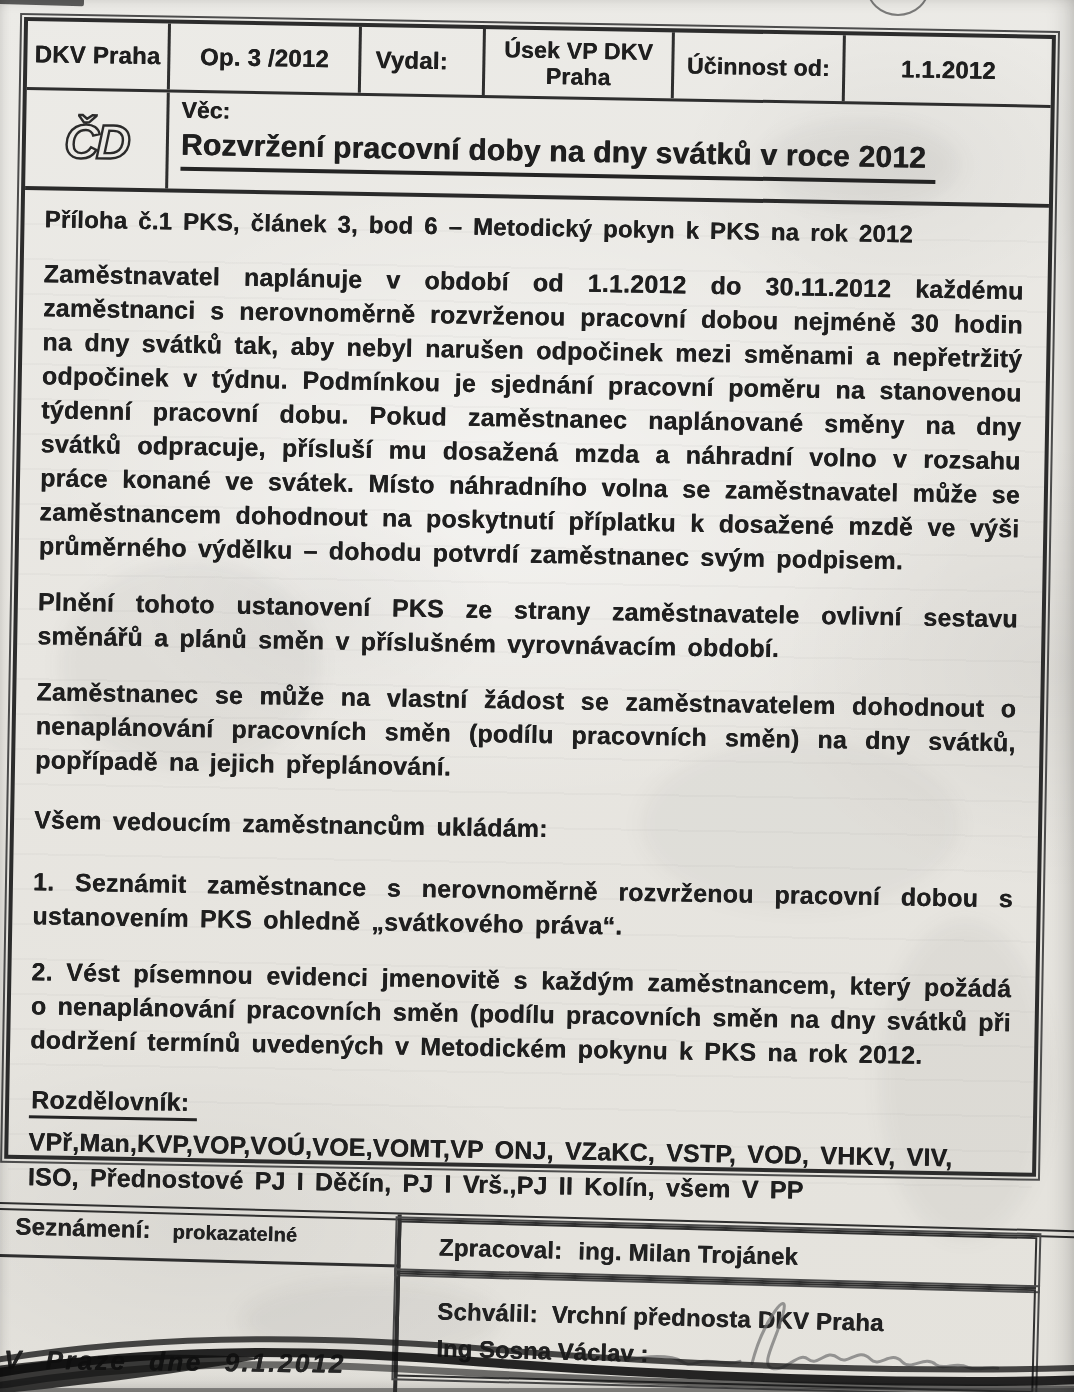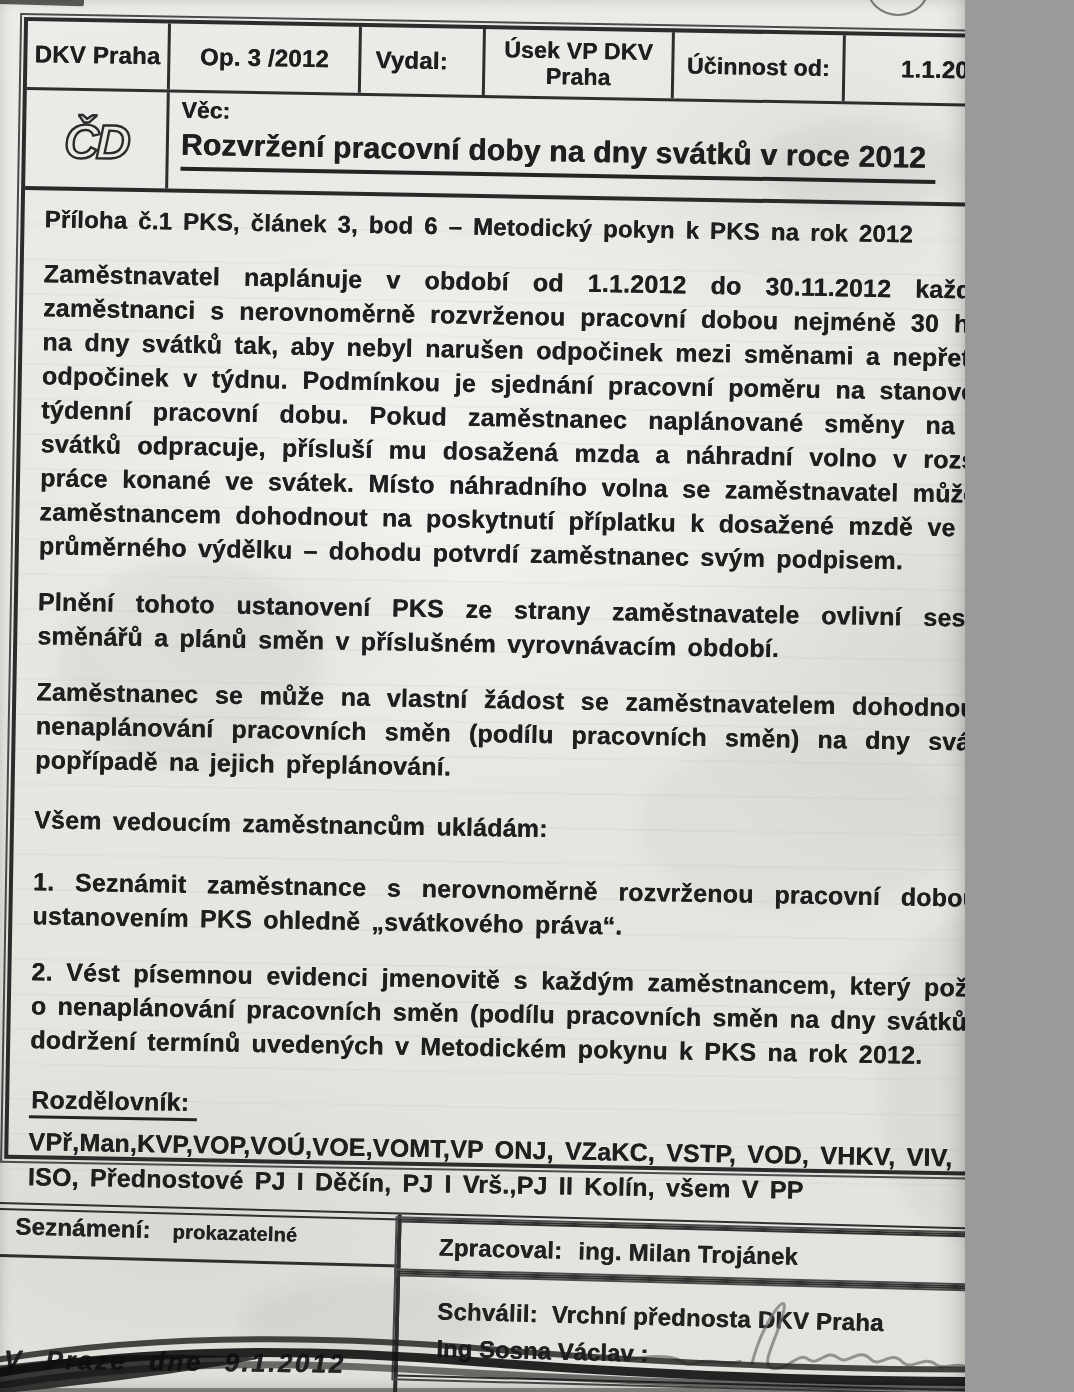--- a/index.html
+++ b/index.html
@@ -1,17 +1,17 @@
 <!DOCTYPE html>
 <html><head>
 <meta charset="utf-8">
 <style>
   html,body{margin:0;padding:0;background:#9a9a9a;}
   .page{
-    position:relative; width:965px; height:1392px; overflow:hidden;
+    position:relative; width:1074px; height:1392px; overflow:hidden;
     font-family:"Liberation Sans", sans-serif; color:#1f1f1f;
     background:
       radial-gradient(ellipse 320px 220px at 84% 12%, rgba(0,0,0,0.045), transparent 70%),
       radial-gradient(ellipse 420px 320px at 98% 48%, rgba(0,0,0,0.06), transparent 70%),
       radial-gradient(ellipse 520px 280px at 18% 88%, rgba(0,0,0,0.05), transparent 72%),
       radial-gradient(ellipse 260px 160px at 30% 44%, rgba(0,0,0,0.035), transparent 70%),
       radial-gradient(ellipse 620px 420px at 48% 35%, rgba(255,255,255,0.5), transparent 75%),
       linear-gradient(173deg, #ecebe7 0%, #e8e6e1 45%, #e4e2dc 100%);
   }
   .edge-shade{position:absolute;inset:0;pointer-events:none;z-index:7;

